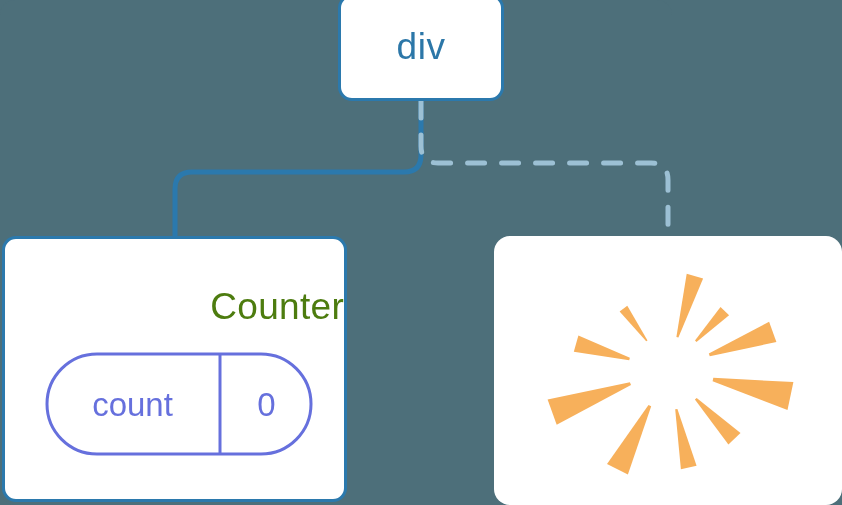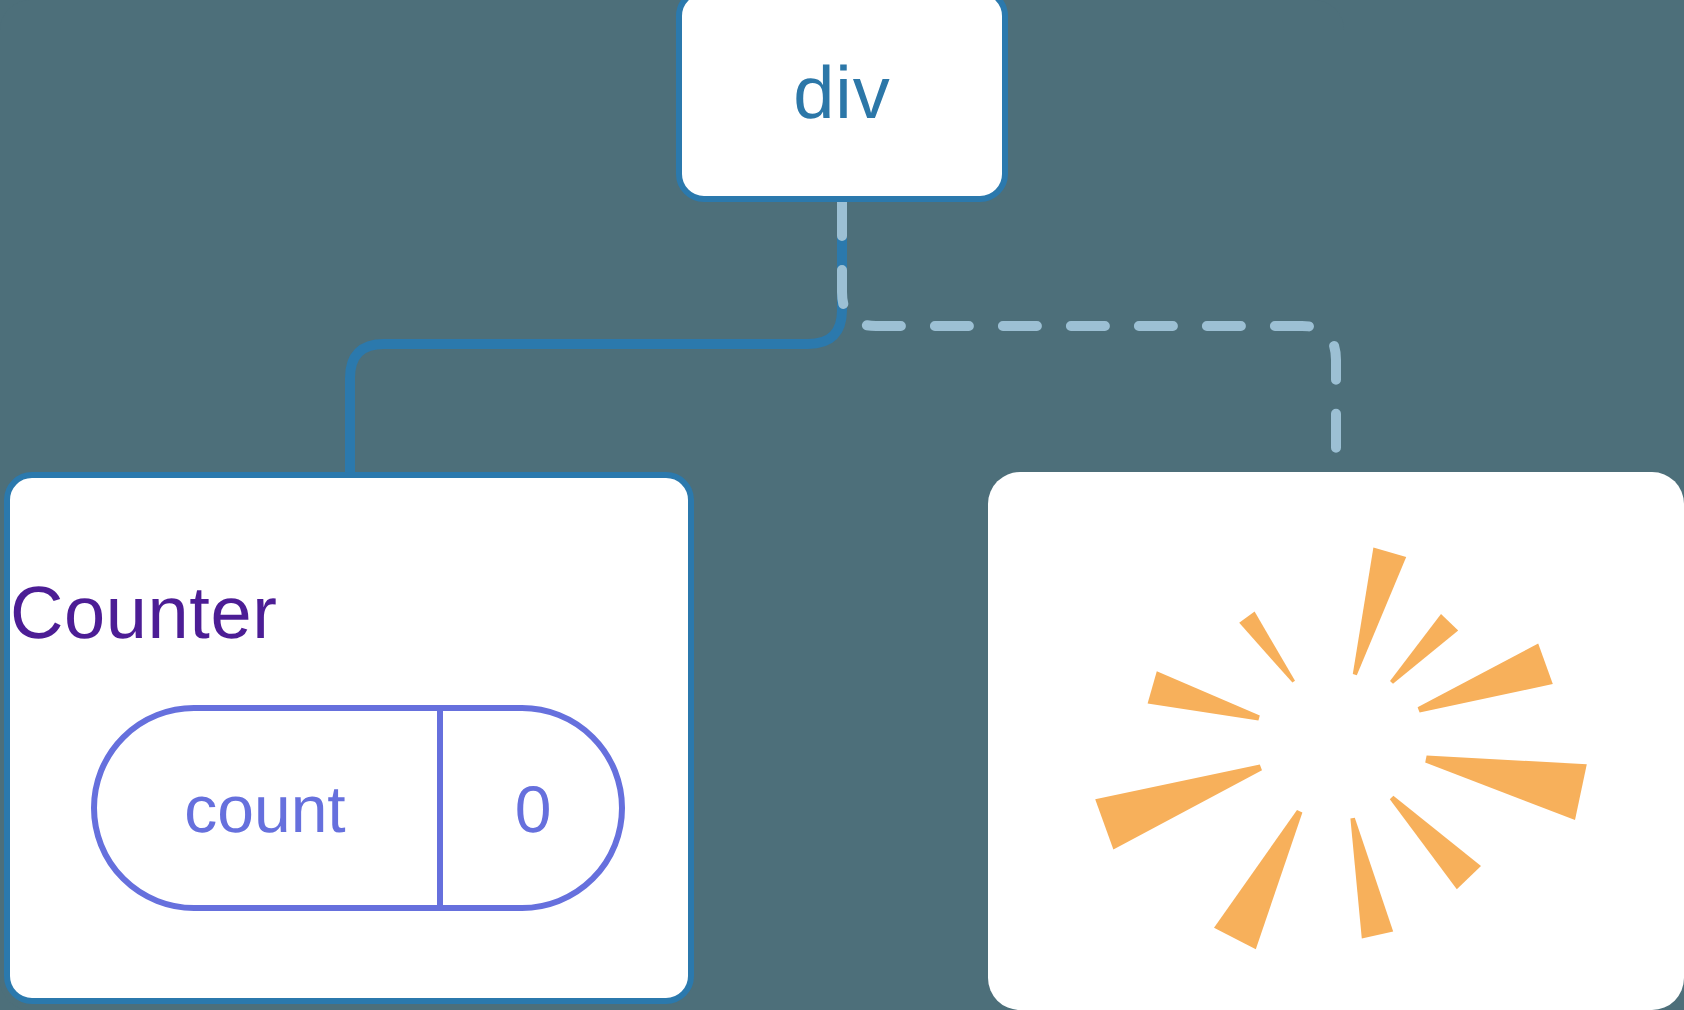--- a/index.html
+++ b/index.html
@@ -66,23 +66,23 @@
     width: 345px;
     height: 266px;
     border: 3px solid #2b79ad;
     border-radius: 14px;
   }
   .node-counter .node-title {
     position: absolute;
     left: 0;
     right: 0;
     top: 49px;
-    text-align: left;
+    text-align: right;
     font-size: 37px;
-    color: #4c1d95;
+    color: #4d7c0f;
     letter-spacing: 0.3px;
     line-height: 1;
   }
 
   
   .state-pill {
     position: absolute;
     left: 40px;
     top: 113px;
     width: 268px;

